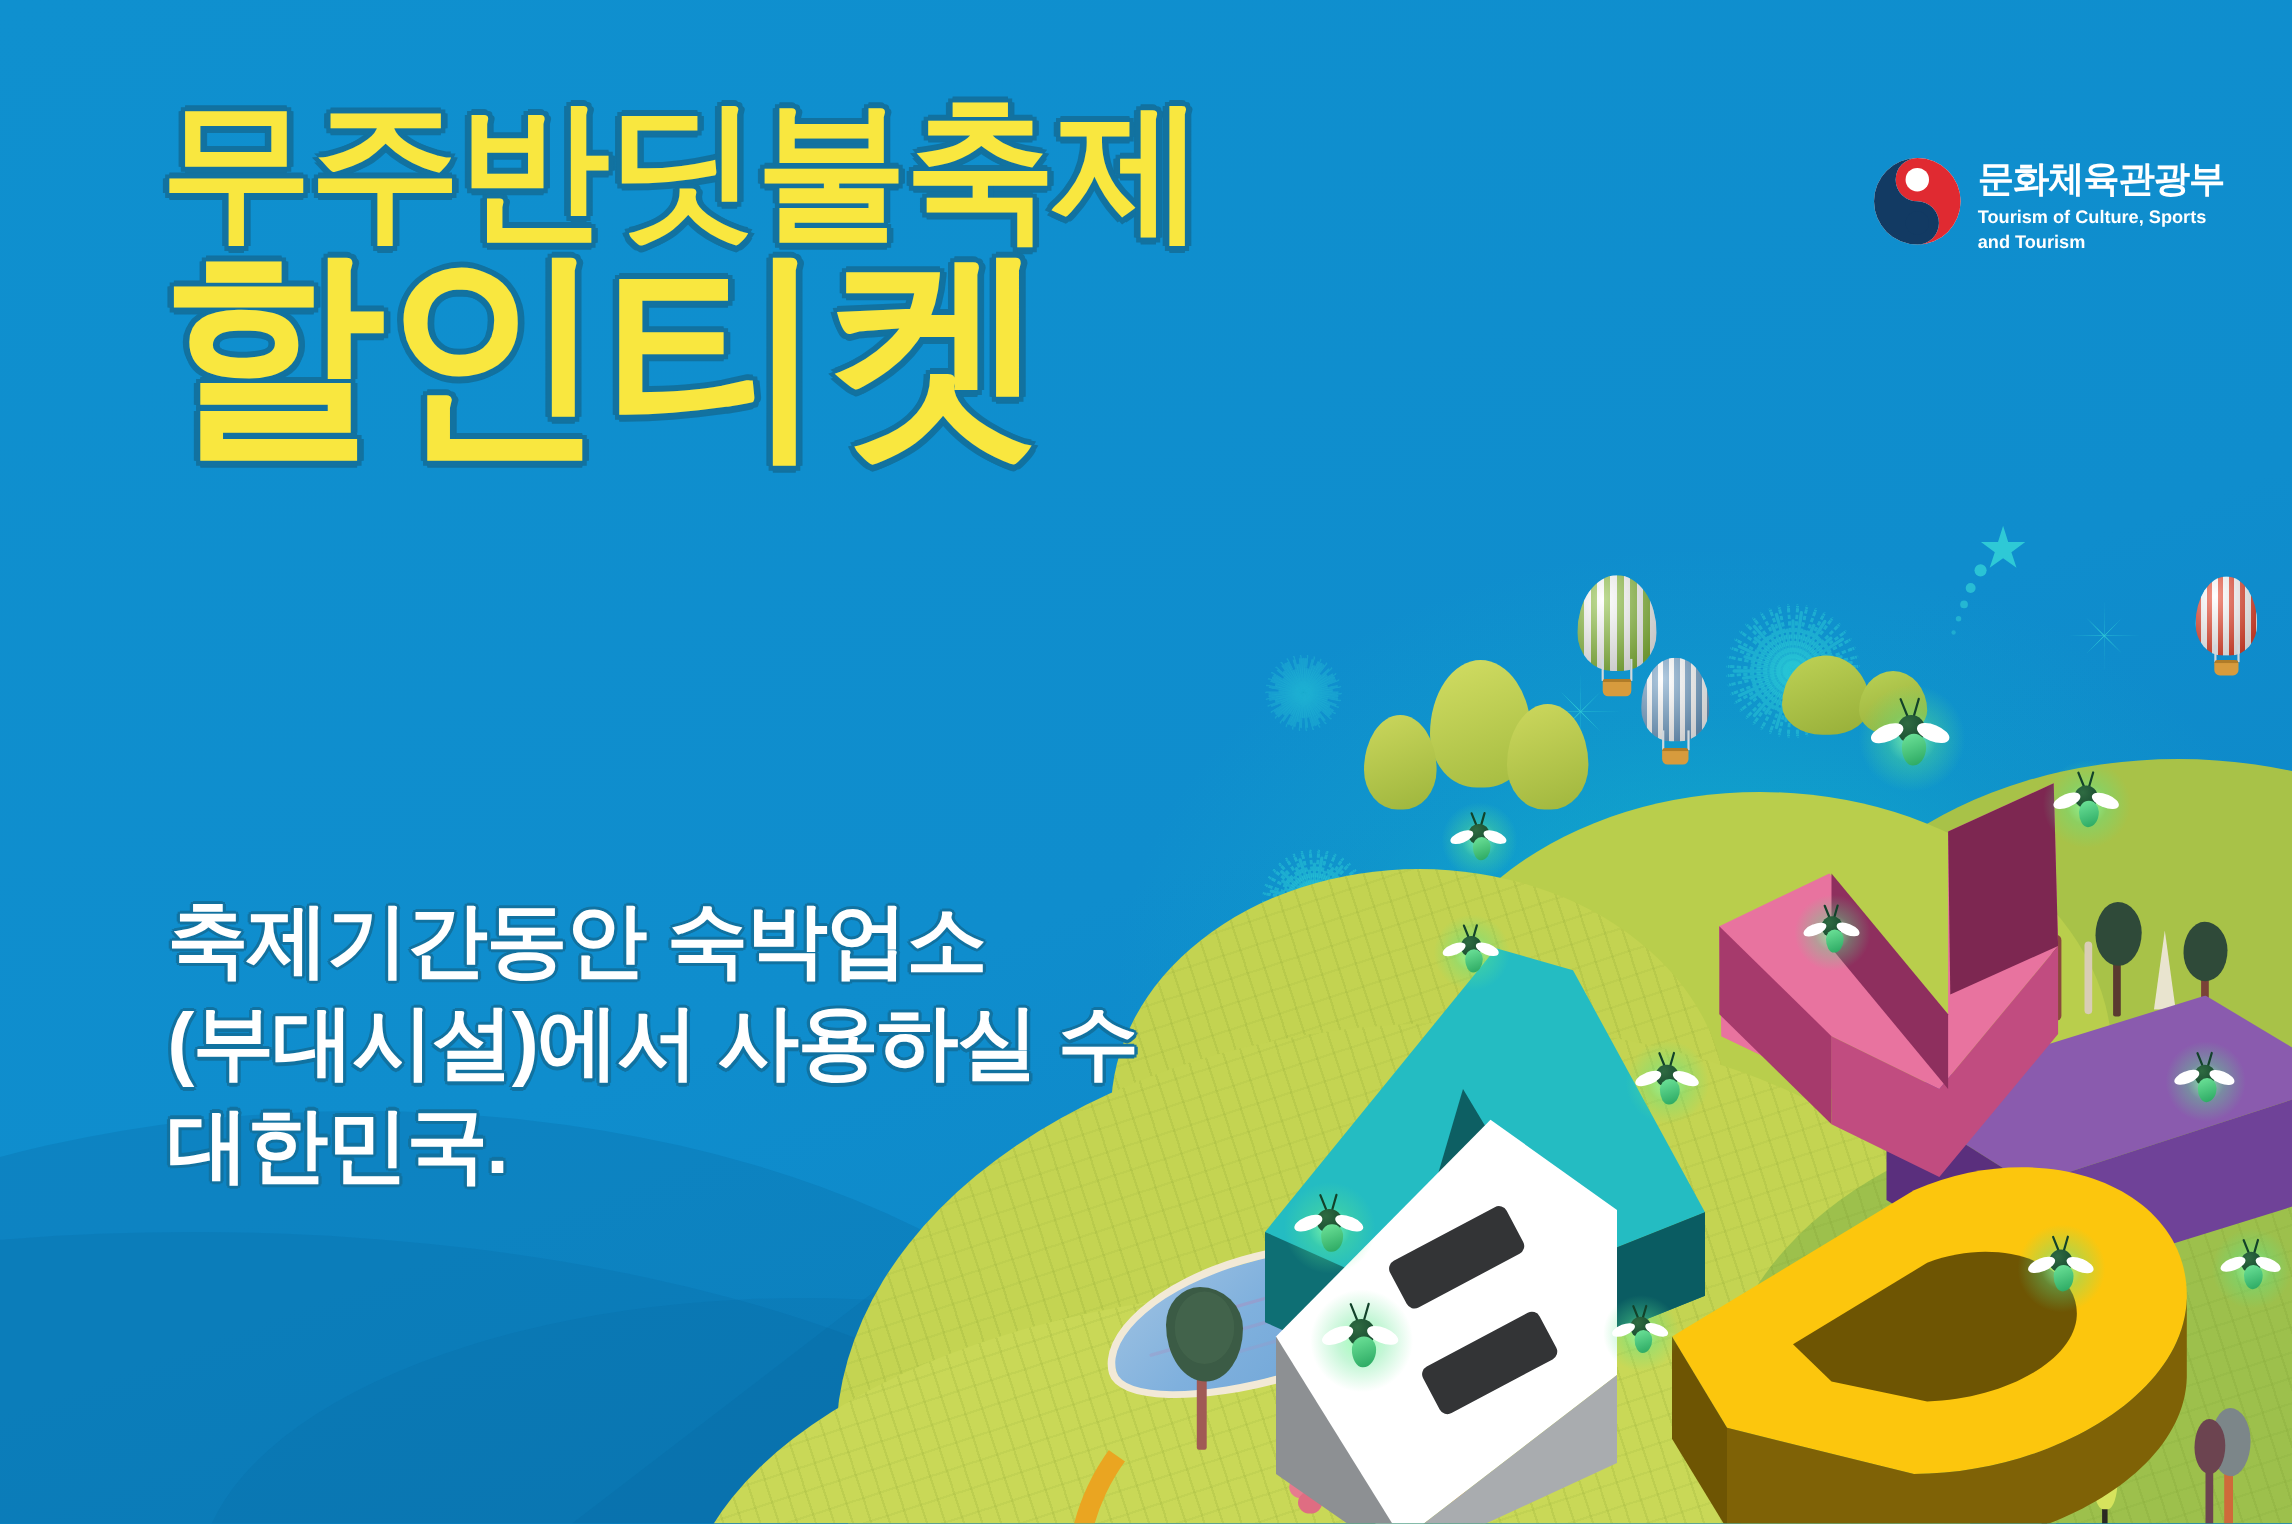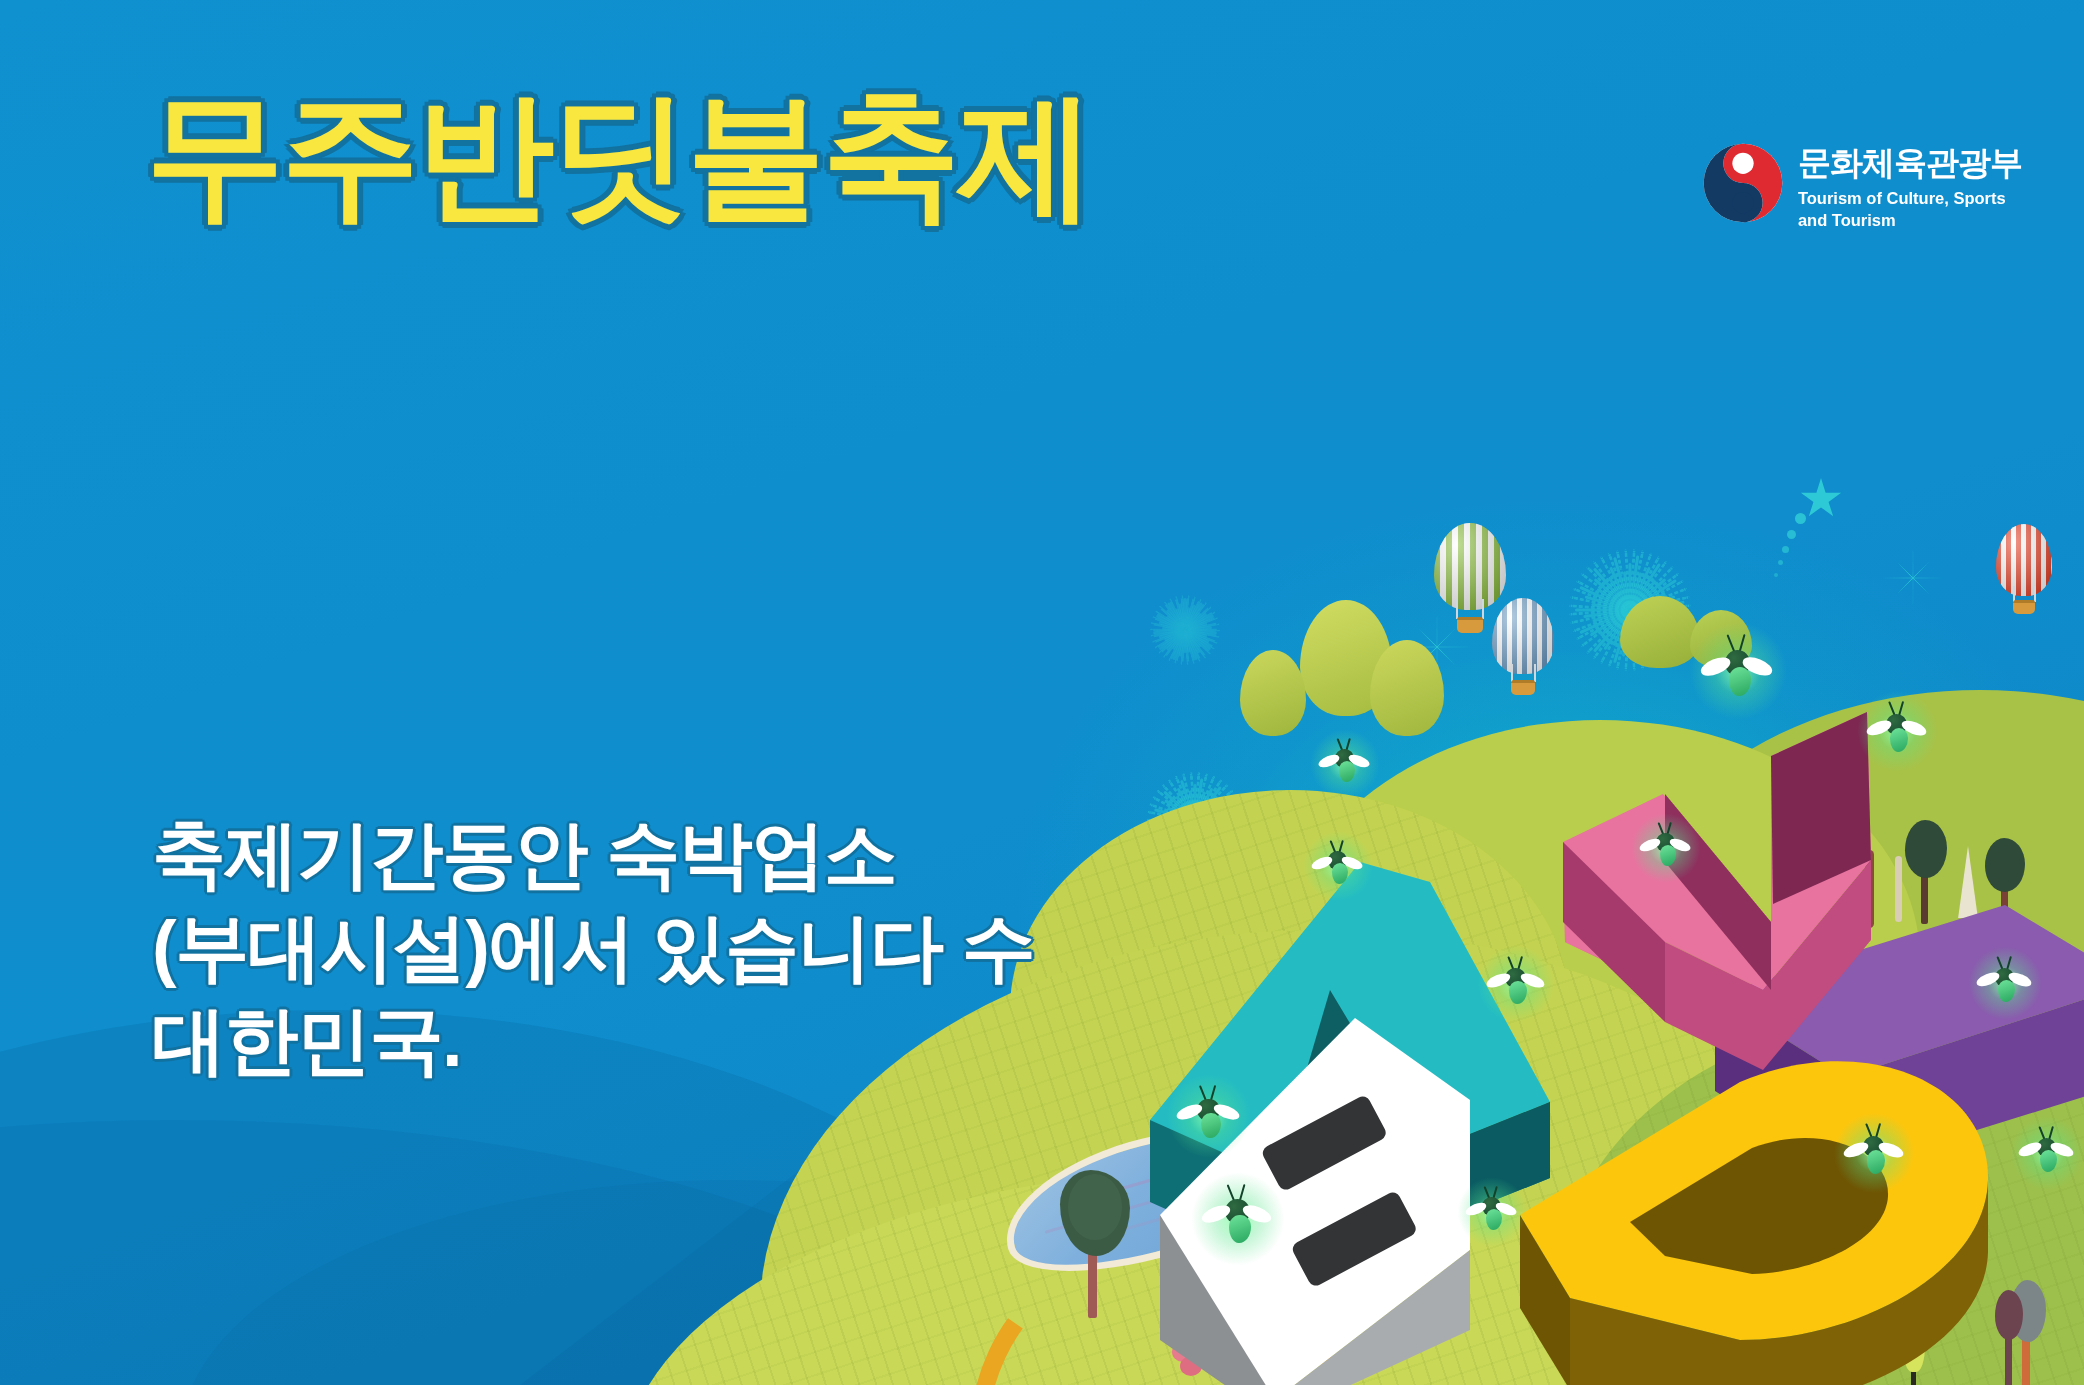--- a/index.html
+++ b/index.html
@@ -800,26 +800,27 @@
     <i class="ant" style="left:36%;top:-10%;transform:rotate(-22deg);"></i>
     <i class="ant" style="left:56%;top:-10%;transform:rotate(16deg);"></i>
     <i class="body"></i>
       <i class="abdomen"></i>
     <i class="wing" style="left:-18%;top:34%;width:56%;height:26%;transform:rotate(-22deg);"></i>
     <i class="wing" style="left:58%;top:34%;width:56%;height:26%;transform:rotate(22deg);"></i>
   </div>
 
   <div class="title-wrap">
     <div class="title-line l1">무주반딧불축제</div>
+    <div class="title-line l2">할인티켓</div>
   </div>
 
 
   <div class="body-text">
     <div class="bl">축제기간동안 숙박업소</div>
-    <div class="bl">(부대시설)에서 있습니다 수</div>
+    <div class="bl">(부대시설)에서 사용하실 수</div>
     <div class="bl">대한민국.</div>
   </div>
 
   <div class="logo-row">
 
     <div class="mcst">
       <div class="taeguk">
         <svg width="82" height="82" viewBox="0 0 100 100">
           <circle cx="50" cy="50" r="48" fill="#ffffff"></circle>
           <path d="M50 2 a48 48 0 1 1 0 96 a24 24 0 0 0 0-48 a24 24 0 0 1 0-48 Z" fill="#e02a31"></path>

